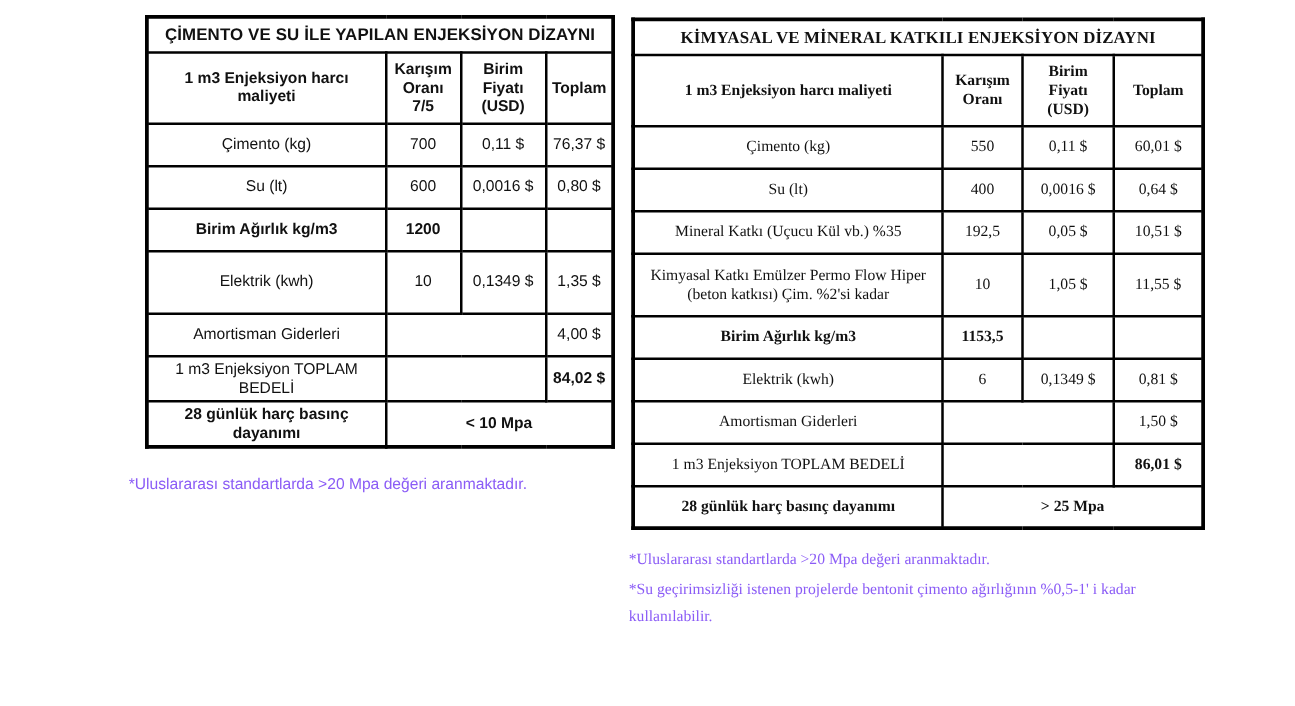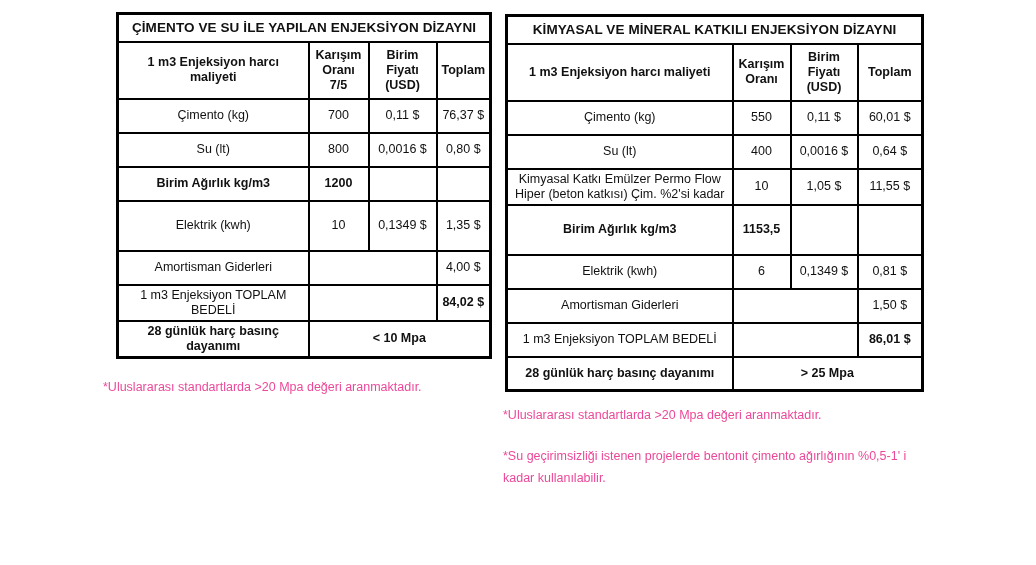--- a/index.html
+++ b/index.html
@@ -8,21 +8,21 @@
     position: relative;
     width: 1036px;
     height: 565px;
     background: #ffffff;
     font-family: "Liberation Sans", sans-serif;
     color: #111111;
     overflow: hidden;
   }
   .tbl-section { position: absolute; }
   #section-left  { left: 116px; top: 12px; width: 297px; }
-  #section-right { left: 505px; top: 14px; width: 416px; }
+  #section-right { left: 505px; top: 14px; width: 459px; font-family: Liberation Serif, serif; }
 
   table.cost-table {
     border-collapse: collapse;
     width: 100%;
     table-layout: fixed;
     border: 3px solid #000000;
   }
   .cost-table th, .cost-table td {
     border: 2px solid #000000;
     text-align: center;
@@ -41,25 +41,25 @@
   .cost-table thead .col-head { font-weight: bold; white-space: pre-line; }
   .cost-table thead tr.header-row { height: 57px; }
   .cost-table tbody tr { height: 34px; }
   .cost-table tbody tr:nth-child(4) { height: 50px; }
   .cost-table .bold { font-weight: bold; }
 
   .footnote {
     font-size: 12.5px;
     line-height: 1.7;
     margin: 0;
-    color: #ec4899;
+    color: #8b5cf6;
   }
   #section-left .footnote { margin-top: 18px; margin-left: -13px; width: 400px; }
   #section-right .footnote { margin-top: 13px; margin-left: -2px; width: 432px; }
-  #section-right .footnote + .footnote { margin-top: 20px; }
+  #section-right .footnote + .footnote { margin-top: 3px; }
 </style>
 </head>
 <body>
 
 <div class="page">
 
   <section class="tbl-section" id="section-left">
     <table class="cost-table">
       <colgroup>
         <col style="width:191px">
@@ -83,21 +83,21 @@
       </thead>
       <tbody>
           <tr>
             <td>Çimento (kg)</td>
             <td>700</td>
             <td>0,11 $</td>
             <td>76,37 $</td>
           </tr>
           <tr>
             <td>Su (lt)</td>
-            <td>800</td>
+            <td>600</td>
             <td>0,0016 $</td>
             <td>0,80 $</td>
           </tr>
           <tr>
             <td class="bold">Birim Ağırlık kg/m3</td>
             <td class="bold">1200</td>
             <td></td>
             <td></td>
           </tr>
           <tr>
@@ -153,20 +153,26 @@
             <td>0,11 $</td>
             <td>60,01 $</td>
           </tr>
           <tr>
             <td>Su (lt)</td>
             <td>400</td>
             <td>0,0016 $</td>
             <td>0,64 $</td>
           </tr>
           <tr>
+            <td>Mineral Katkı (Uçucu Kül vb.) %35</td>
+            <td>192,5</td>
+            <td>0,05 $</td>
+            <td>10,51 $</td>
+          </tr>
+          <tr>
             <td>Kimyasal Katkı Emülzer Permo Flow Hiper (beton katkısı) Çim. %2'si kadar</td>
             <td>10</td>
             <td>1,05 $</td>
             <td>11,55 $</td>
           </tr>
           <tr>
             <td class="bold">Birim Ağırlık kg/m3</td>
             <td class="bold">1153,5</td>
             <td></td>
             <td></td>

